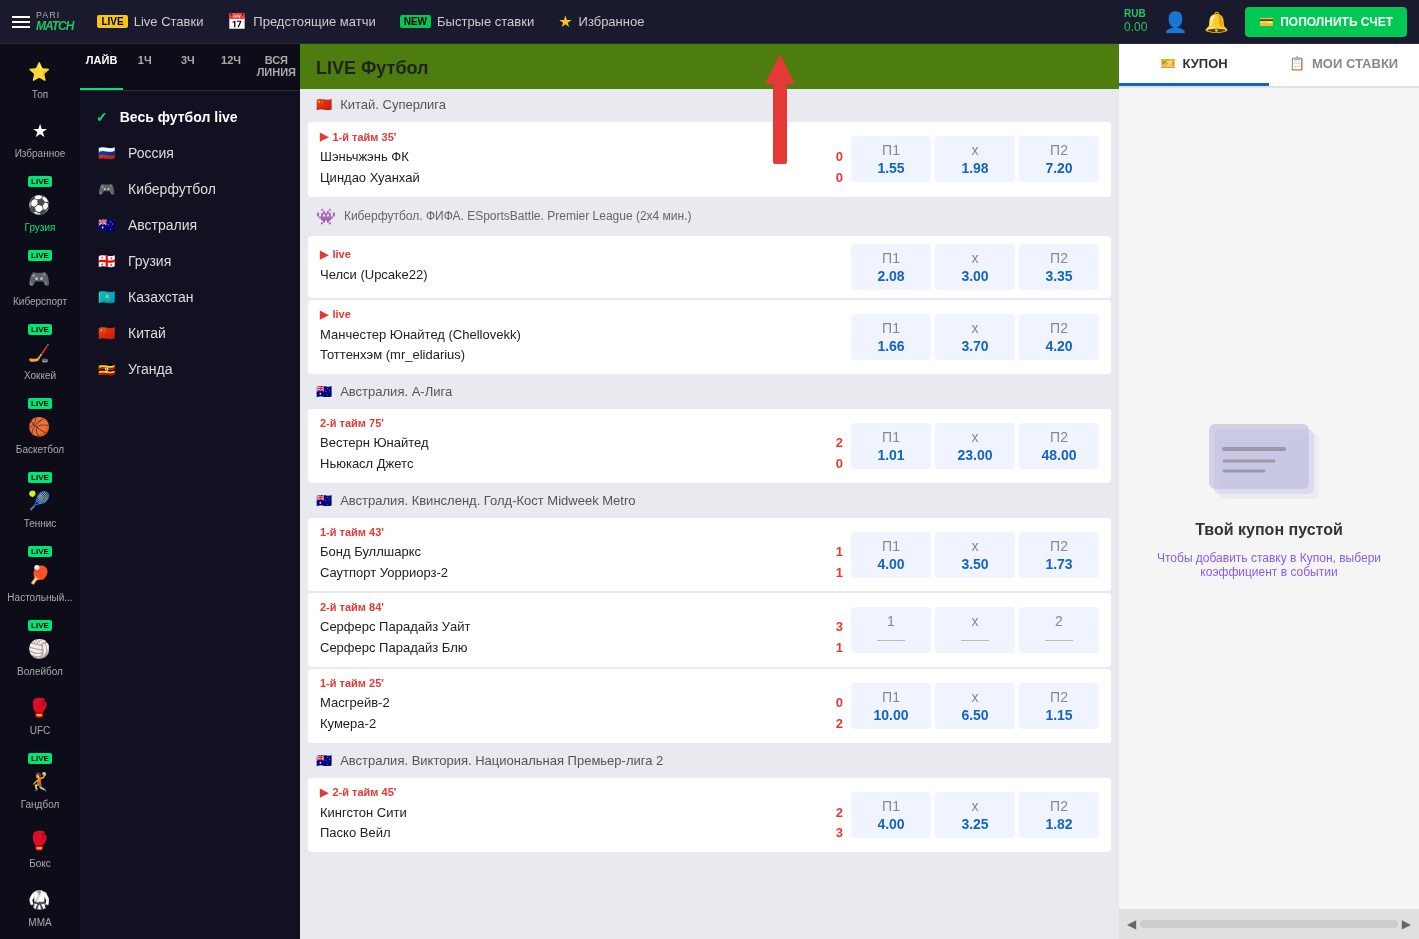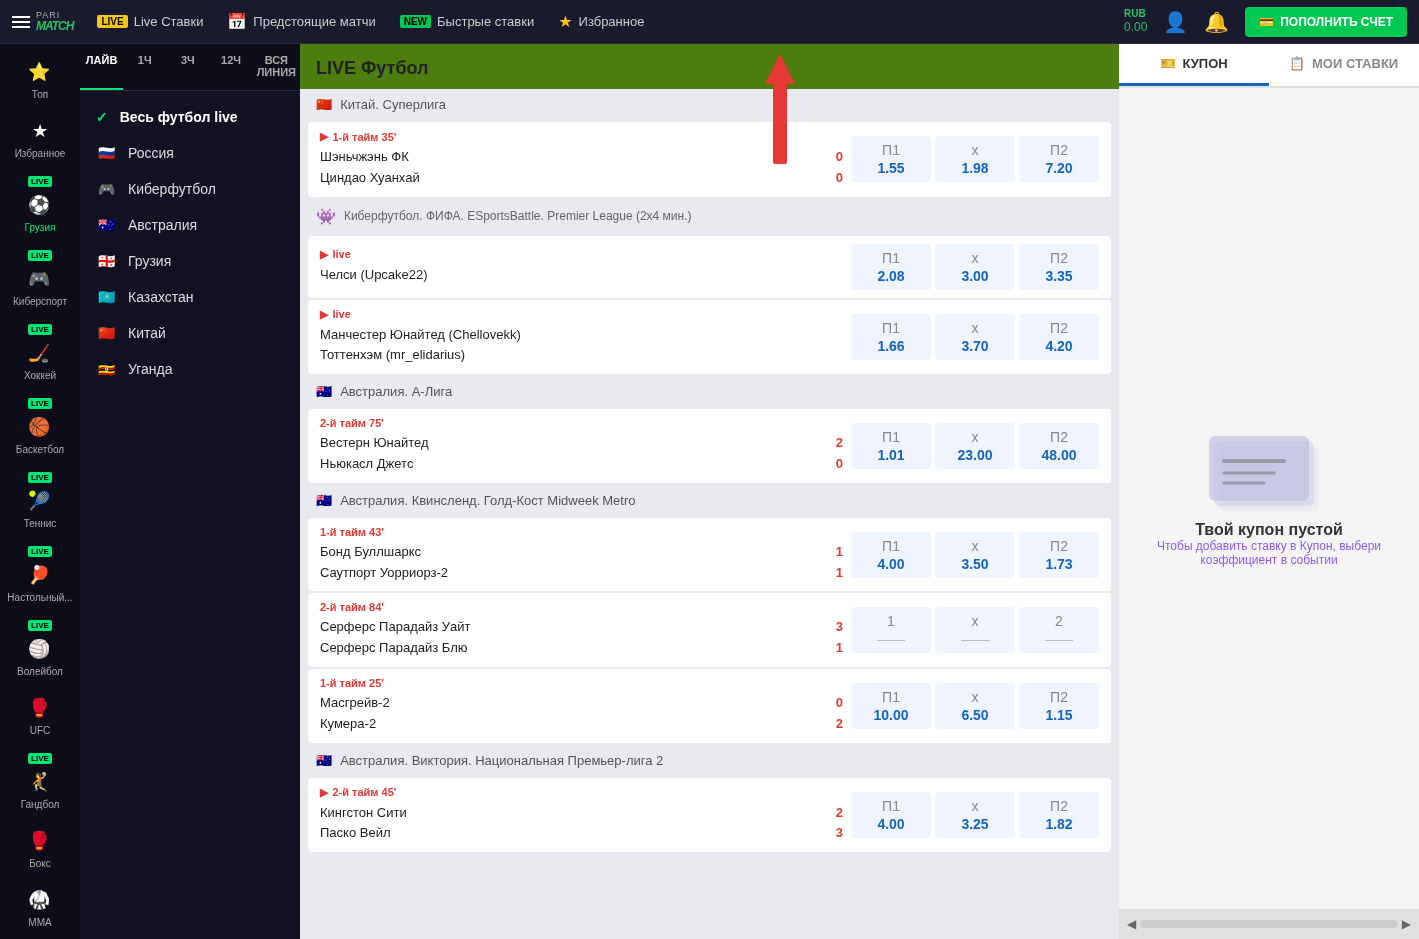--- a/index.html
+++ b/index.html
@@ -273,20 +273,21 @@
     .right-tab.active {
       color: #333;
       border-bottom: 3px solid #1565c0;
     }
     .coupon-empty {
       flex: 1;
       display: flex;
       flex-direction: column;
       align-items: center;
       justify-content: center;
+      gap: 12px;
     }
     .coupon-empty-title {
       font-size: 16px;
       font-weight: 700;
       color: #333;
     }
     .coupon-empty-sub {
       font-size: 12px;
       color: #8b5cf6;
       text-align: center;

